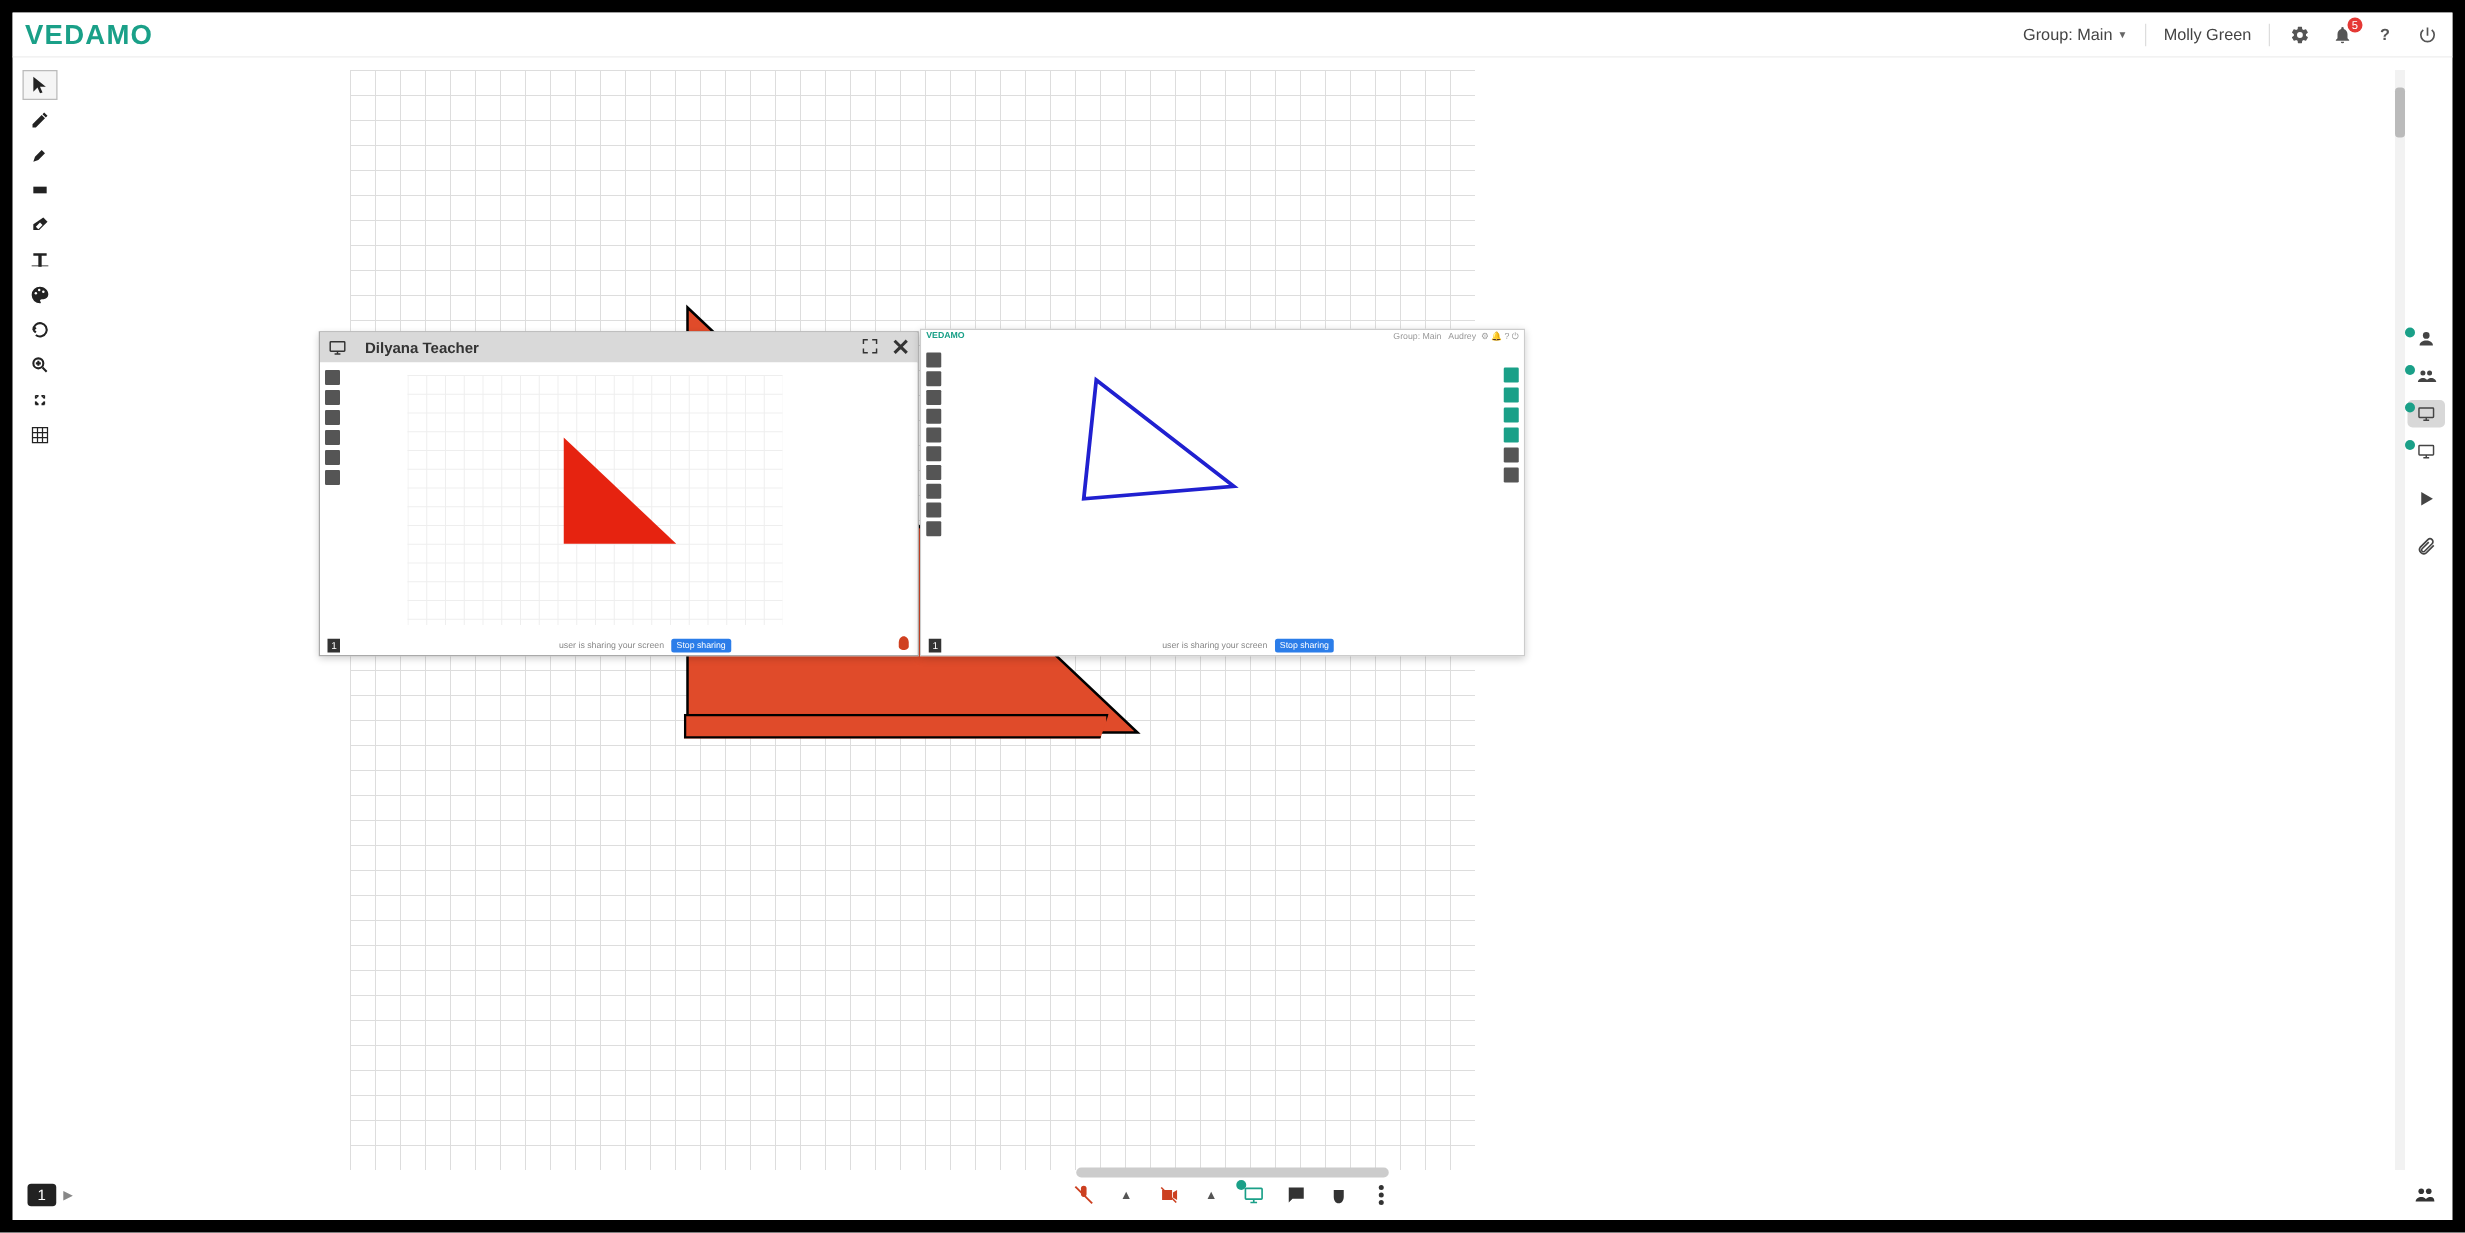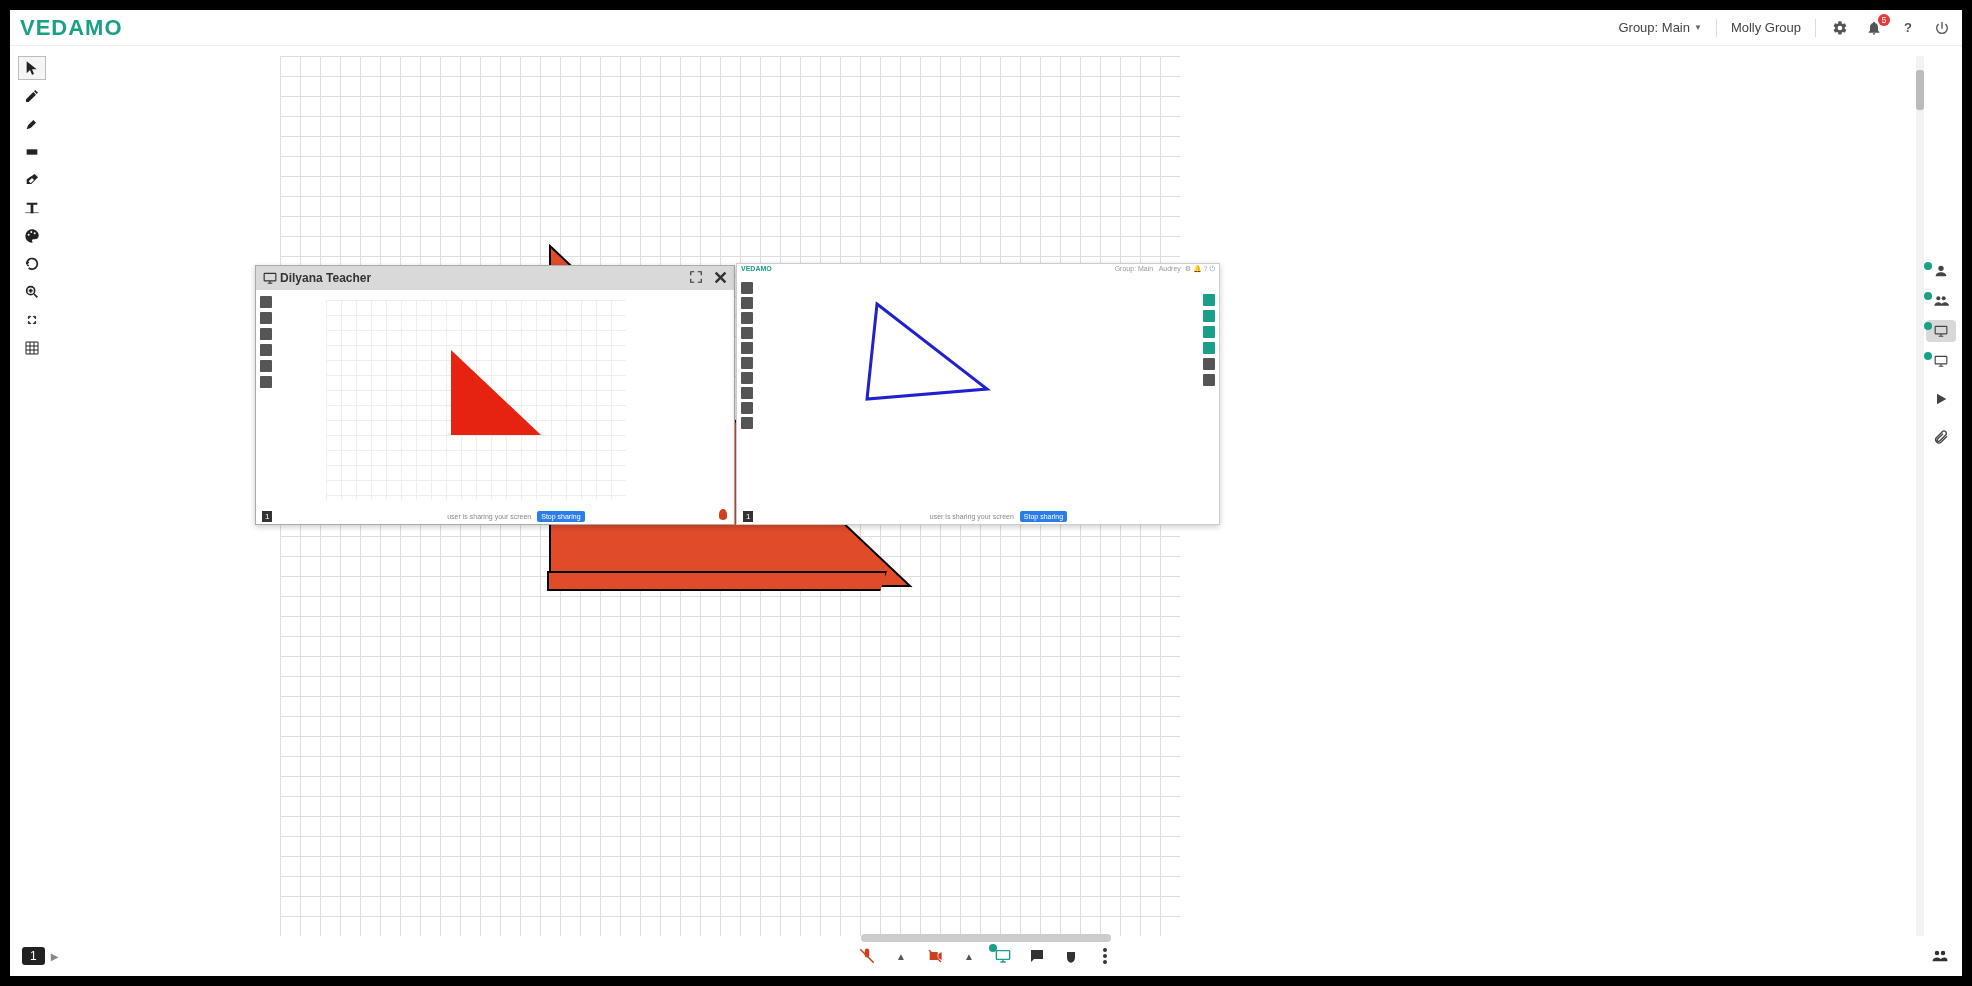--- a/index.html
+++ b/index.html
@@ -45,21 +45,21 @@
 .red-bar {
   position: absolute; left: 487px; top: 515px; width: 340px; height: 20px;
   background: #e04b2a; border: 2px solid #000;
   clip-path: polygon(0 0, 100% 0, 98% 100%, 0% 100%);
 }
 
 
 .float-win { position: absolute; background: #fff; border: 1px solid #aaa; box-shadow: 0 2px 6px rgba(0,0,0,0.2); }
 .float-win.left { left: 245px; top: 255px; width: 480px; height: 260px; }
 .float-win .titlebar { height: 24px; background: #d9d9d9; display: flex; align-items: center; justify-content: space-between; padding: 0 6px; font-size: 12px; font-weight: bold; color: #333; }
-.titlebar .tb-left { display: flex; align-items: center; gap: 2px; }
+.titlebar .tb-left { display: flex; align-items: center; gap: 14px; }
 .titlebar .tb-right { display: flex; align-items: center; gap: 10px; }
 .float-win .content { position: relative; height: calc(100% - 24px); background: #fff; }
 .mini-grid {
   position: absolute; left: 70px; top: 10px; width: 300px; height: 200px;
   background-image:
     linear-gradient(#eee 1px, transparent 1px),
     linear-gradient(90deg, #eee 1px, transparent 1px);
   background-size: 15px 15px;
 }
 .mini-tri { position: absolute; left: 190px; top: 55px; }
@@ -99,21 +99,21 @@
 <body>
 
 <div class="header">
   <div class="logo">VEDAMO</div>
   <div class="header-right">
     <div class="item">
       <span>Group: Main</span>
       <span class="chev">▼</span>
     </div>
     <div class="vr"></div>
-    <div class="item">Molly Group</div>
+    <div class="item">Molly Green</div>
     <div class="vr"></div>
     <div class="icon-btn">
       <svg width="16" height="16" viewBox="0 0 24 24">
           <path fill="#555" d="M19.14,12.94a7,7,0,0,0,.05-.94,7,7,0,0,0-.05-.94l2.11-1.65a.5.5,0,0,0,.12-.64l-2-3.46a.5.5,0,0,0-.61-.22l-2.49,1a7,7,0,0,0-1.63-.94L14.4,2.5A.5.5,0,0,0,13.91,2H9.91a.5.5,0,0,0-.49.42L9.18,5.07a7,7,0,0,0-1.63.94l-2.49-1a.5.5,0,0,0-.61.22l-2,3.46a.5.5,0,0,0,.12.64L4.68,11a7,7,0,0,0-.05.94,7,7,0,0,0,.05.94L2.57,14.53a.5.5,0,0,0-.12.64l2,3.46a.5.5,0,0,0,.61.22l2.49-1a7,7,0,0,0,1.63.94l.24,2.65a.5.5,0,0,0,.49.42h4a.5.5,0,0,0,.49-.42l.24-2.65a7,7,0,0,0,1.63-.94l2.49,1a.5.5,0,0,0,.61-.22l2-3.46a.5.5,0,0,0-.12-.64ZM11.91,15.5A3.5,3.5,0,1,1,15.41,12,3.5,3.5,0,0,1,11.91,15.5Z"></path>
         </svg>
     </div>
     <div class="icon-btn bell-wrap">
       <svg width="16" height="16" viewBox="0 0 24 24">
           <path fill="#555" d="M12 22a2 2 0 0 0 2-2H10a2 2 0 0 0 2 2zm6-6V11c0-3.07-1.64-5.64-4.5-6.32V4a1.5 1.5 0 0 0-3 0v.68C7.63 5.36 6 7.92 6 11v5l-2 2v1h16v-1z"></path>
         </svg>

